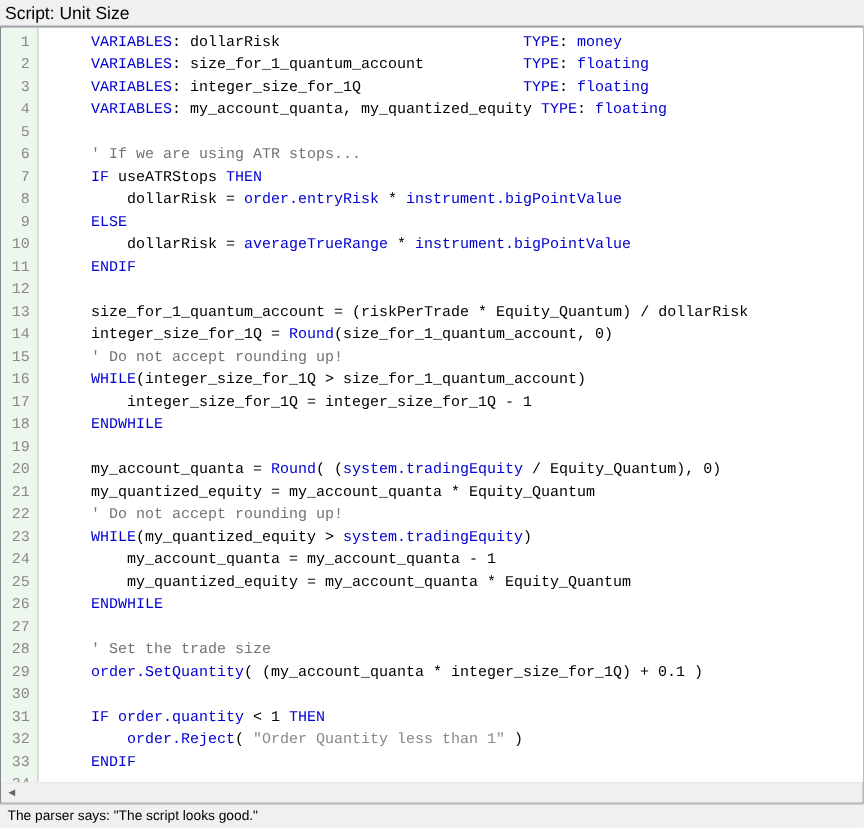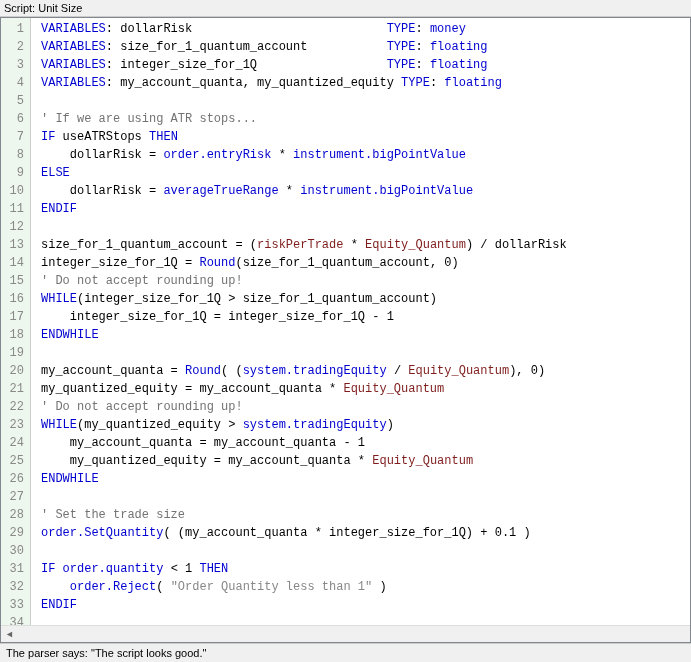--- a/index.html
+++ b/index.html
@@ -8,21 +8,21 @@
       font-size: 11px;
       background: #f0f0f0;
       width: 691px;
       height: 662px;
       overflow: hidden;
       display: flex;
       flex-direction: column;
     }
     .titlebar {
       padding: 2px 4px;
-      font-size: 11px;
+      font-size: 14px;
       color: #000;
       background: #f0f0f0;
       border-bottom: 1px solid #ccc;
     }
     .editor-frame {
       flex: 1;
       background: #fff;
       border: 1px solid #828790;
       margin: 0;
       overflow: hidden;
@@ -45,26 +45,27 @@
       text-align: right;
       color: #888;
       user-select: none;
       padding: 2px 6px 2px 4px;
       min-width: 30px;
     }
     .gutter .ln { height: 18px; }
     .code {
       padding: 2px 0 2px 10px;
       color: #000;
+      margin-left: 32px;
     }
     .code .row { height: 18px; }
     .kw { color: #0000d0; }
     .com { color: #737373; }
     .str { color: #888888; }
-    .sys { color: #7f1d1d; }
+    .sys { color: #000000; }
     .scrollbar-bottom {
       height: 17px;
       background: #f0f0f0;
       border-top: 1px solid #ddd;
       display: flex;
       align-items: center;
     }
     .scrollbar-bottom .arrow {
       width: 17px;
       height: 17px;

